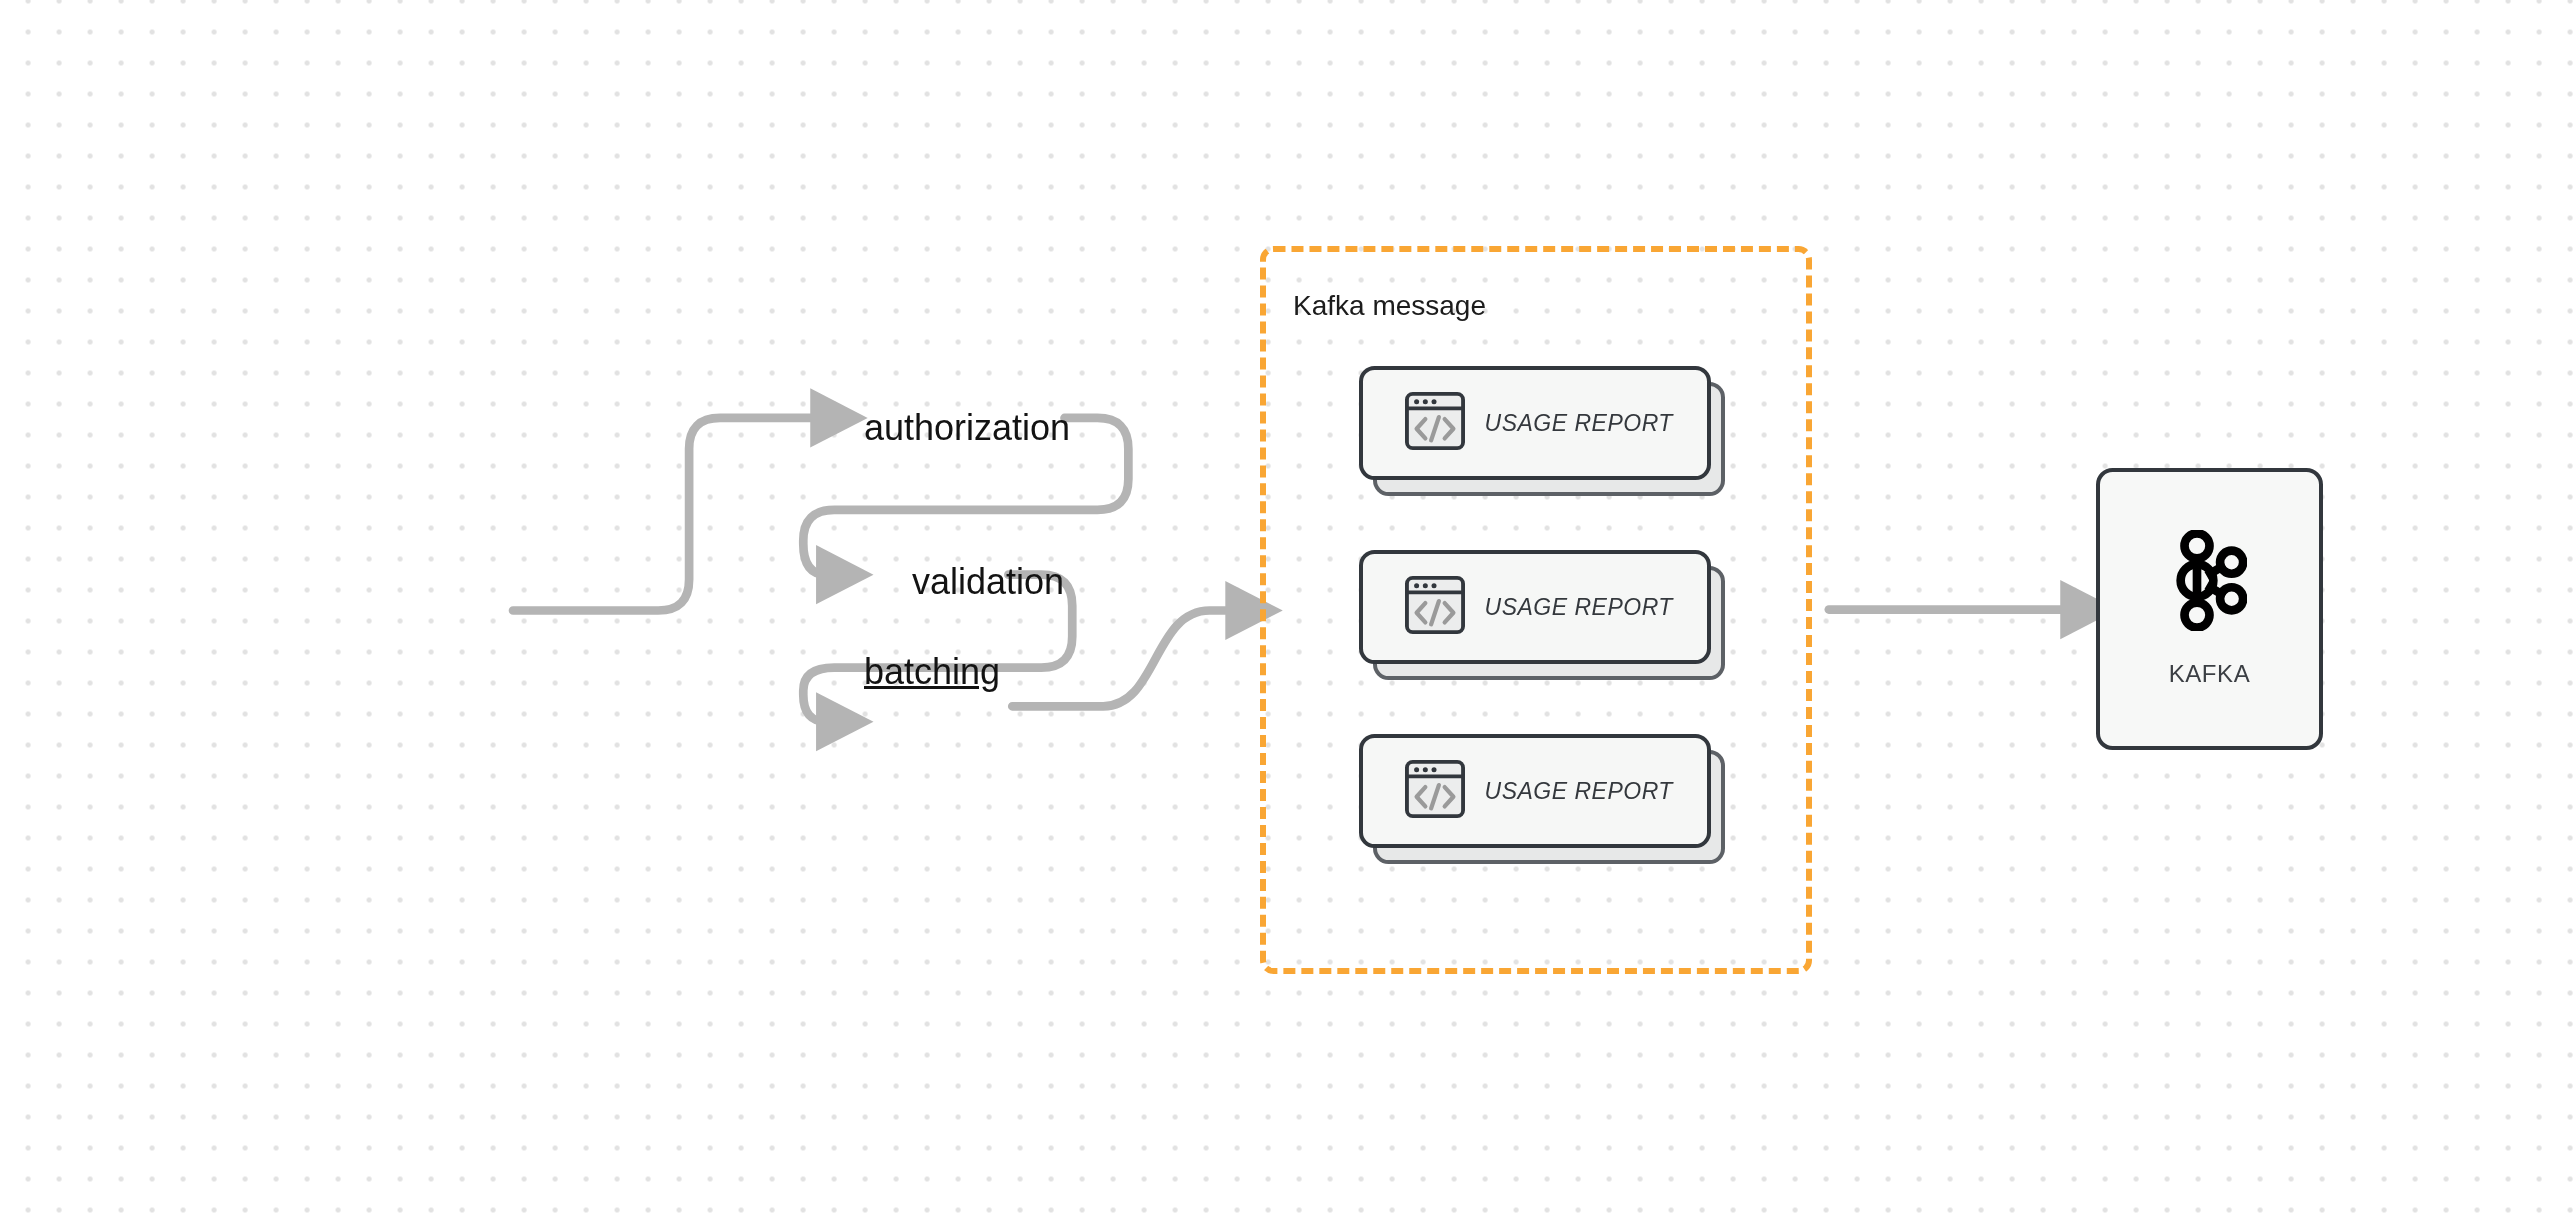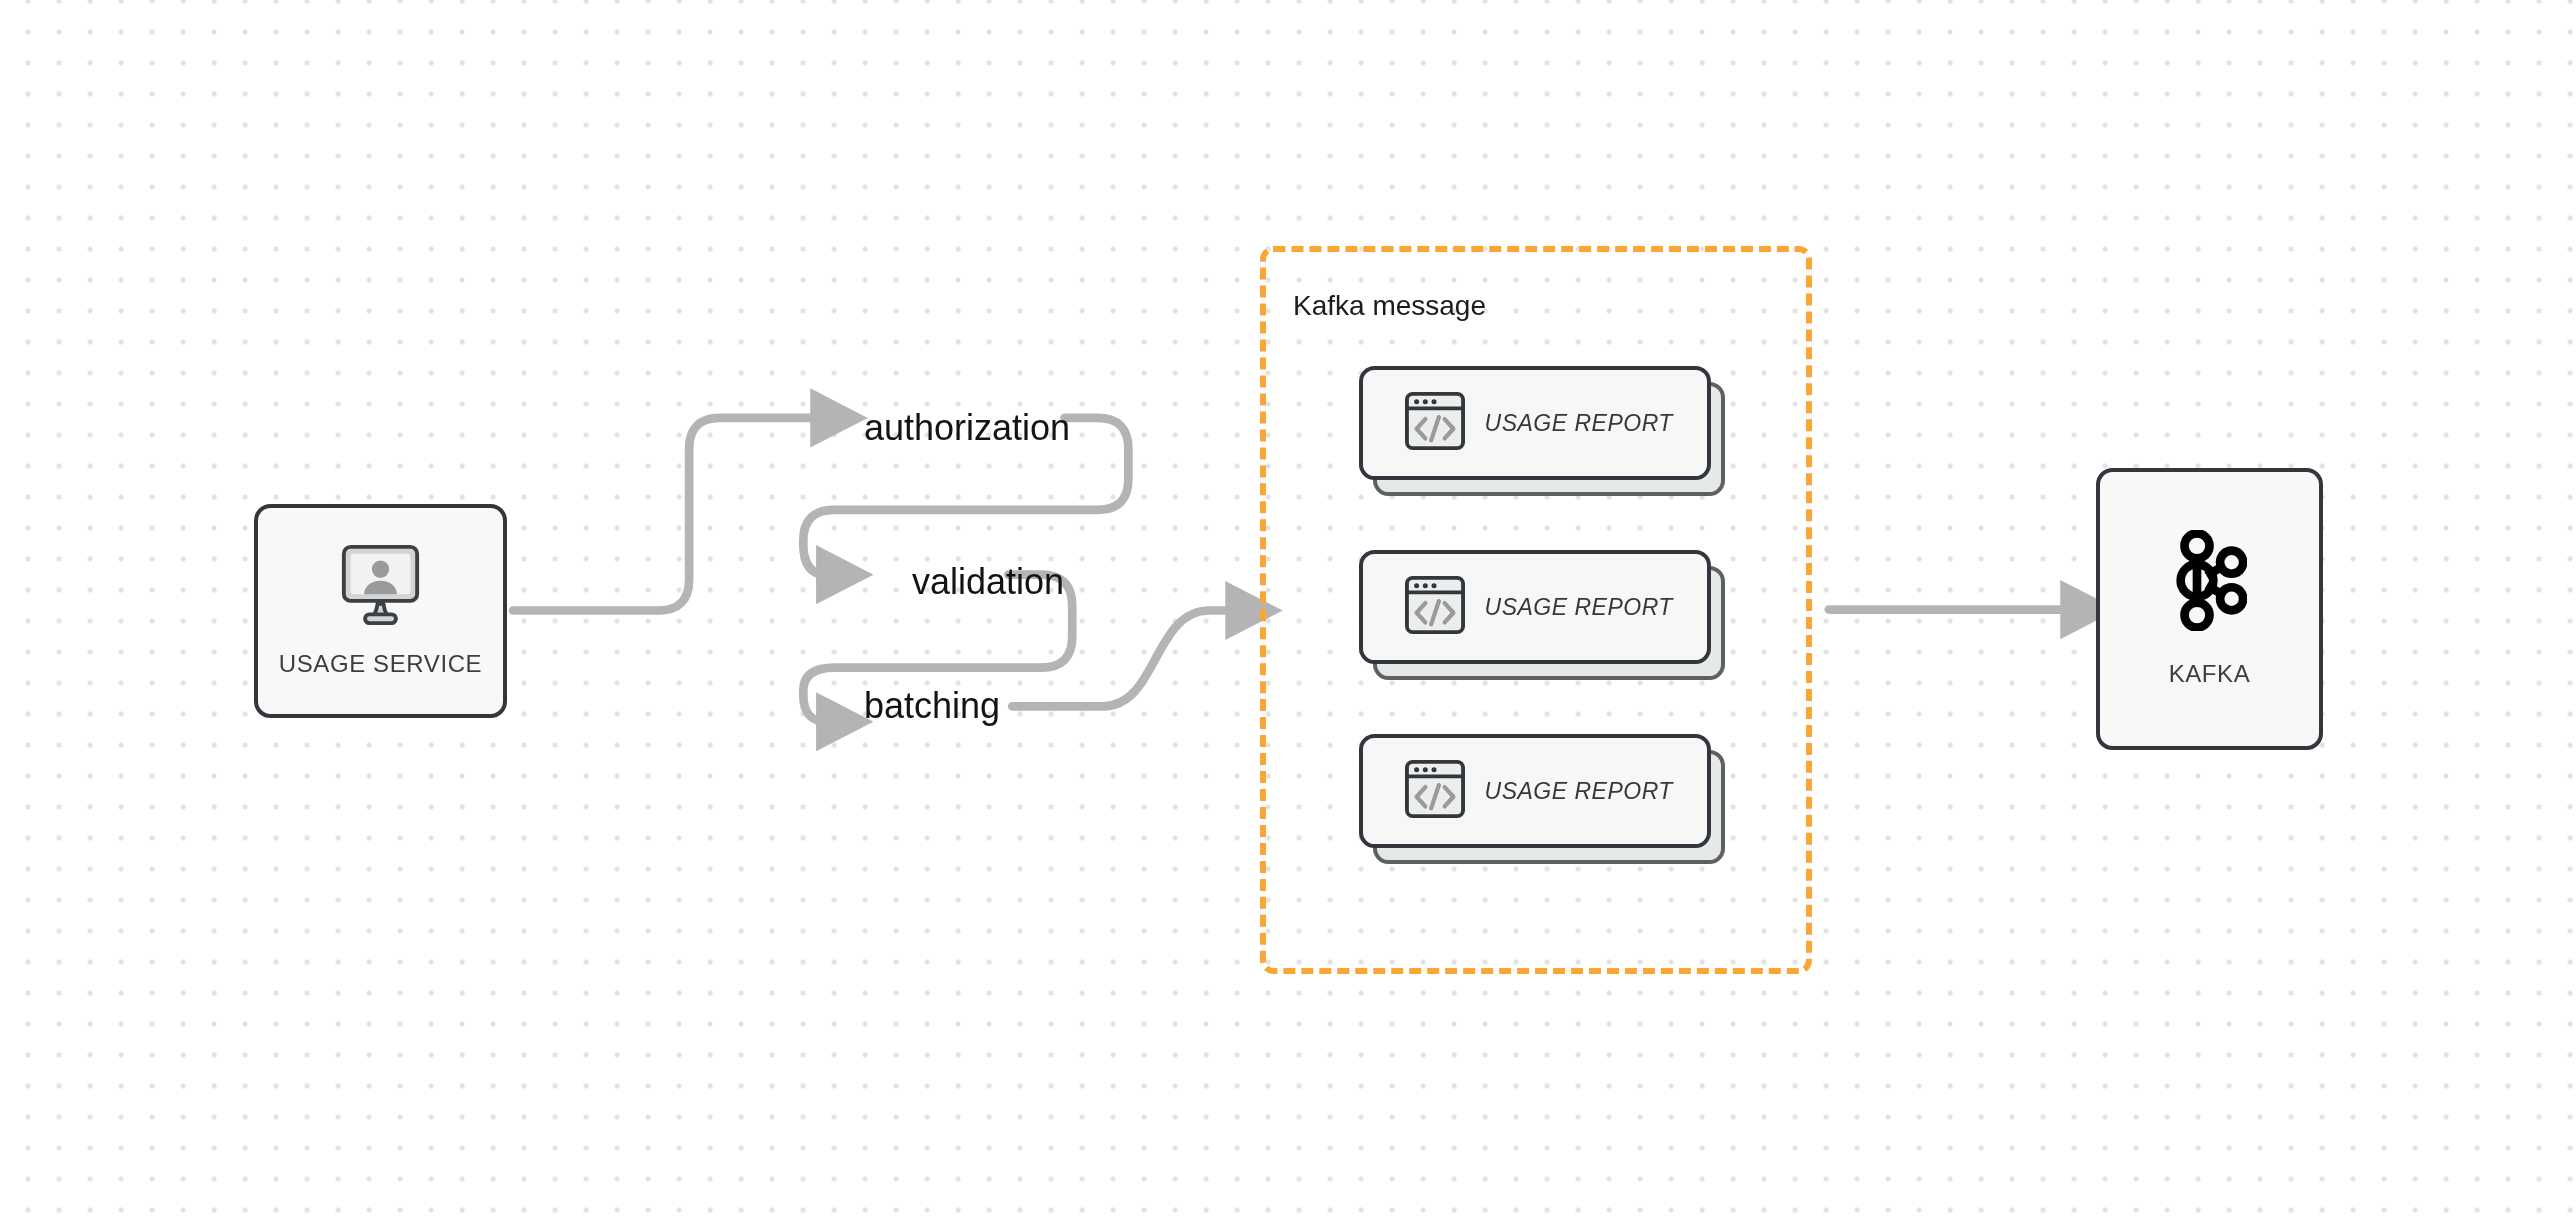--- a/index.html
+++ b/index.html
@@ -141,21 +141,21 @@
 
   
   .flow-label {
     position: absolute;
     font-size: 36px;
     color: #131313;
     white-space: nowrap;
   }
   #flow-label-authorization { left: 864px; top: 407px; }
   #flow-label-validation    { left: 912px; top: 561px; }
-  #flow-label-batching      { left: 864px; top: 685px; }
+  #flow-label-batching      { left: 864px; top: 651px; text-decoration: underline; }
 </style>
 </head>
 <body>
 
 <div id="canvas">
 
   <svg class="edges" viewBox="0 0 2662 1262" xmlns="http://www.w3.org/2000/svg">
     <defs>
       <marker id="arrowhead" markerWidth="9" markerHeight="9" refX="1.2" refY="3.6" orient="auto" markerUnits="strokeWidth">
         <path d="M0,0.2 L0,7 L6.6,3.6 z" fill="#b4b4b4"></path>
@@ -166,34 +166,20 @@
 
     <path d="M 1100 432 L 1134 432 Q 1166 432 1166 464 L 1166 495 Q 1166 527 1134 527 L 862 527 Q 830 527 830 559 L 830 562 Q 830 594 854 594" fill="none" stroke="#b4b4b4" stroke-width="9" stroke-linecap="round" stroke-linejoin="round" marker-end="url(#arrowhead)"></path>
 
     <path d="M 1042 594 L 1076 594 Q 1108 594 1108 626 L 1108 658 Q 1108 690 1076 690 L 862 690 Q 830 690 830 714 L 830 718 Q 830 746 854 746" fill="none" stroke="#b4b4b4" stroke-width="9" stroke-linecap="round" stroke-linejoin="round" marker-end="url(#arrowhead)"></path>
 
     <path d="M 1046 730 L 1140 730 C 1196 730 1192 631 1250 631 L 1277 631" fill="none" stroke="#b4b4b4" stroke-width="9" stroke-linecap="round" stroke-linejoin="round" marker-end="url(#arrowhead)"></path>
 
     <path d="M 1890 630 L 2140 630" fill="none" stroke="#b4b4b4" stroke-width="9" stroke-linecap="round" stroke-linejoin="round" marker-end="url(#arrowhead)"></path>
   </svg>
 
-  <div class="node" id="usage-service-node">
-    <div class="icon-wrap">
-      <svg width="93" height="81" viewBox="0 0 96 84" xmlns="http://www.w3.org/2000/svg">
-        <rect x="10" y="3" width="76" height="56" rx="7" ry="7" fill="#d4d4d4" stroke="#3b4045" stroke-width="4"></rect>
-        <rect x="17" y="10" width="62" height="42" rx="3" ry="3" fill="#f2f2f2" stroke="none"></rect>
-        <circle cx="48" cy="26" r="9" fill="#9a9a9a"></circle>
-        <path d="M48 38 C 37 38 31 45 31 52 L 65 52 C 65 45 59 38 48 38 Z" fill="#9a9a9a"></path>
-        <rect x="42" y="61" width="12" height="5" rx="2.2" ry="2.2" fill="#ececec"></rect>
-        <path d="M36 77 C 44 74 44 66 45 62 L 51 62 C 52 66 52 74 60 77 Z" fill="#d4d4d4" stroke="#3b4045" stroke-width="4" stroke-linejoin="round"></path>
-        <rect x="32" y="73" width="32" height="9" rx="4.5" ry="4.5" fill="#d4d4d4" stroke="#3b4045" stroke-width="4"></rect>
-      </svg>
-    </div>
-    <div class="node-label">USAGE SERVICE</div>
-  </div>
 
   <div id="kafka-message-group"></div>
 
   <div id="kafka-message-title">Kafka message</div>
 
   <div class="report-card-wrap" id="report-card-0">
     <div class="report-card-back"></div>
     <div class="report-card-front">
       <div class="report-icon-wrap">
         <svg width="62" height="60" viewBox="0 0 64 62" xmlns="http://www.w3.org/2000/svg">

